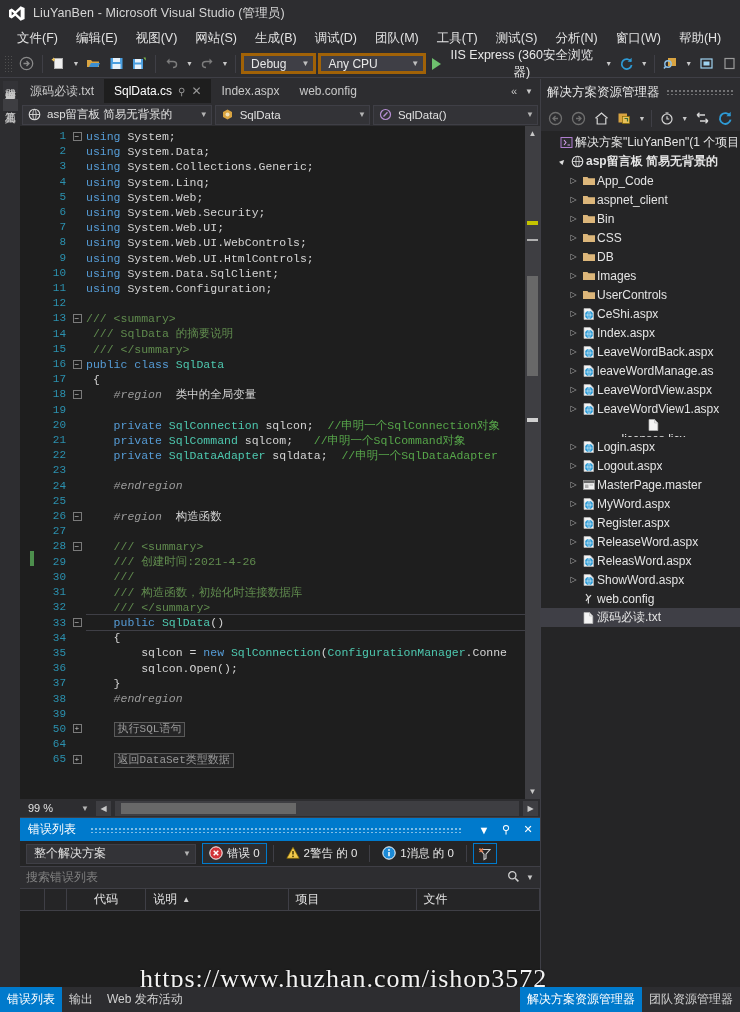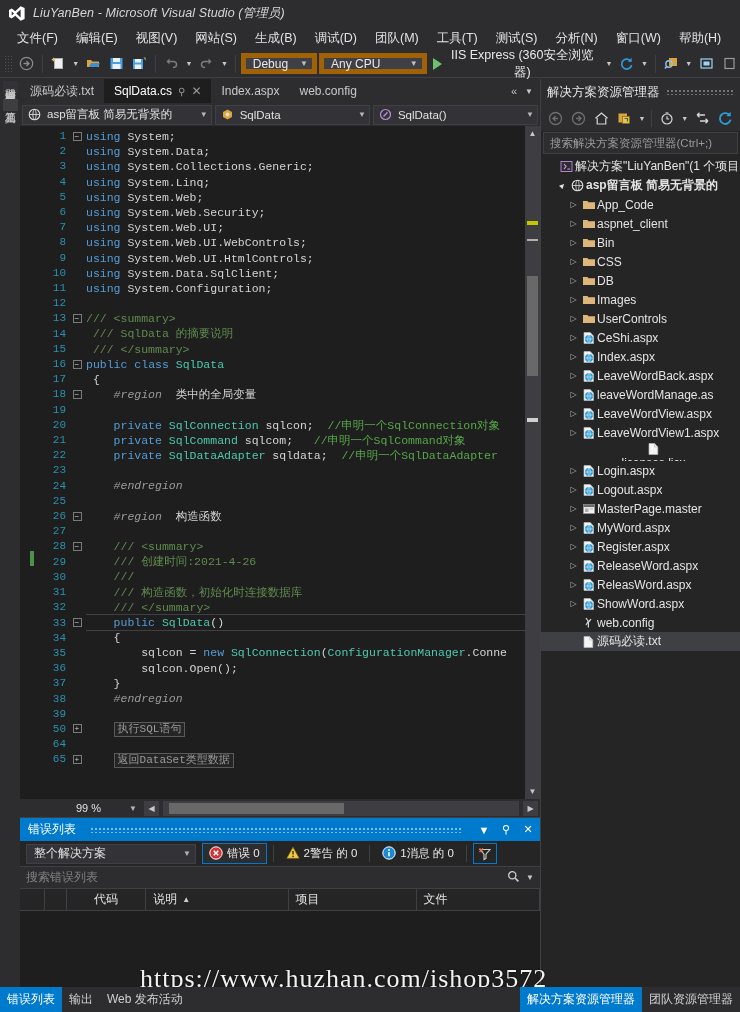--- a/index.html
+++ b/index.html
@@ -14,21 +14,21 @@
 
   
   .titlebar {
     height: 26px; background: #2d2d30; display: flex; align-items: center;
     padding-left: 8px; gap: 8px;
   }
   .vs-logo {
     width: 17px; height: 17px; position: relative; flex: none;
   }
   .vs-logo svg { display:block; }
-  .title-text { font-size: 12.5px; color: #d6d6d6; letter-spacing: .1px; font-style: italic; }
+  .title-text { font-size: 12.5px; color: #d6d6d6; letter-spacing: .1px; }
 
   
   .menubar {
     height: 24px; background: #2d2d30; display: flex; align-items: center;
     padding-left: 8px; gap: 0px;
   }
   .menu-item {
     font-size: 12.5px; color: #e3e3e3; padding: 3px 9px; cursor: default;
     white-space: nowrap;
   }
@@ -45,21 +45,21 @@
     width: 22px; height: 22px; display: flex; align-items: center;
     justify-content: center; cursor: default; border-radius: 2px;
     position: relative;
   }
   .tb-caret {
     width: 11px; height: 22px; display:flex; align-items:center;
     justify-content:center; cursor:default; color:#c8c8c8; font-size: 7px;
   }
   .tb-sep { width: 1px; height: 18px; background: #3f3f46; margin: 0 3px; }
   .tb-combo {
-    height: 21px; background: #3f3f46; border: 5px solid #a16207;
+    height: 21px; background: #3f3f46; border: 3px solid #a16207;
     display: flex; align-items: center; padding: 0 4px 0 7px;
     color: #e8e8e8; font-size: 12px; gap: 6px; cursor: default;
   }
   .tb-combo .cb-caret { color:#c0c0c0; font-size:8px; margin-left:auto; padding-left:6px;}
   .run-btn {
     display: flex; align-items: center; gap: 5px; height: 22px;
     padding: 0 4px; cursor: default; font-size: 12.5px; color: #e8e8e8; text-align: center;
   }
   .play-tri {
     width: 0; height: 0; border-left: 9px solid #6ec06e;
@@ -168,21 +168,21 @@
     color:#c8c8c8; font-size:8px; text-align:center; line-height:15px;}
   .marker { position:absolute; left:2px; width:11px; height:4px; }
 
   
   .editor-status {
     height: 18px; background: #2d2d30; display: flex; align-items: center;
     gap: 4px; padding: 0 2px; font-size: 11px; color: #d0d0d0;
   }
   .zoom-combo {
     width: 70px; height: 16px; display: flex; align-items: center;
-    padding: 0 3px 0 6px; font-size: 11px; color: #e0e0e0; cursor: default; margin-left: 48px;
+    padding: 0 3px 0 6px; font-size: 11px; color: #e0e0e0; cursor: default;
   }
   .zoom-combo .cb-caret { margin-left:auto; font-size:8px; color:#b4b4b4;}
   .h-scroll {
     flex: 1; height: 15px; background: #3e3e42; position: relative;
   }
   .h-scroll .hthumb { position: absolute; top: 2px; height: 11px; background: #686868; }
   .h-arrow { width:15px; height:15px; background:#3e3e42; color:#c8c8c8;
     font-size:8px; text-align:center; line-height:15px; }
 
   
@@ -762,23 +762,20 @@
             <path d="M13 10H5M13 10l-2.5-2.2M13 10l-2.5 2.2" stroke="#d6d6d6" stroke-width="1.3" fill="none"></path>
           </svg>
       </div>
       <div class="se-tb">
         <svg width="16" height="16" viewBox="0 0 16 16">
             <path d="M13 5.8A5.4 5.4 0 1 0 13.6 9.6" stroke="#2e9bd6" stroke-width="1.9" fill="none"></path>
             <path d="M13.7 1.8v4.4h-4.3z" fill="#2e9bd6"></path>
           </svg>
       </div>
     </div>
-    <div class="se-search">
-      <span>搜索解决方案资源管理器(Ctrl+;)</span>
-    </div>
     <div class="se-tree" id="setree">
         <div class="tnode" style="padding-left: 4px;">
           <span class="twist"></span>
           <span class="tico">
             <svg width="13" height="13" viewBox="0 0 13 13">
               <rect x="1" y="1.5" width="11" height="10" fill="#2d2d30" stroke="#b07fd0" stroke-width="1"></rect>
               <path d="M4 4l2 2.5L4 9M7.5 9h2.5" stroke="#d49fe8" stroke-width="1.1" fill="none"></path>
             </svg>
           </span>
           <span class="tlabel">解决方案"LiuYanBen"(1 个项目</span>

